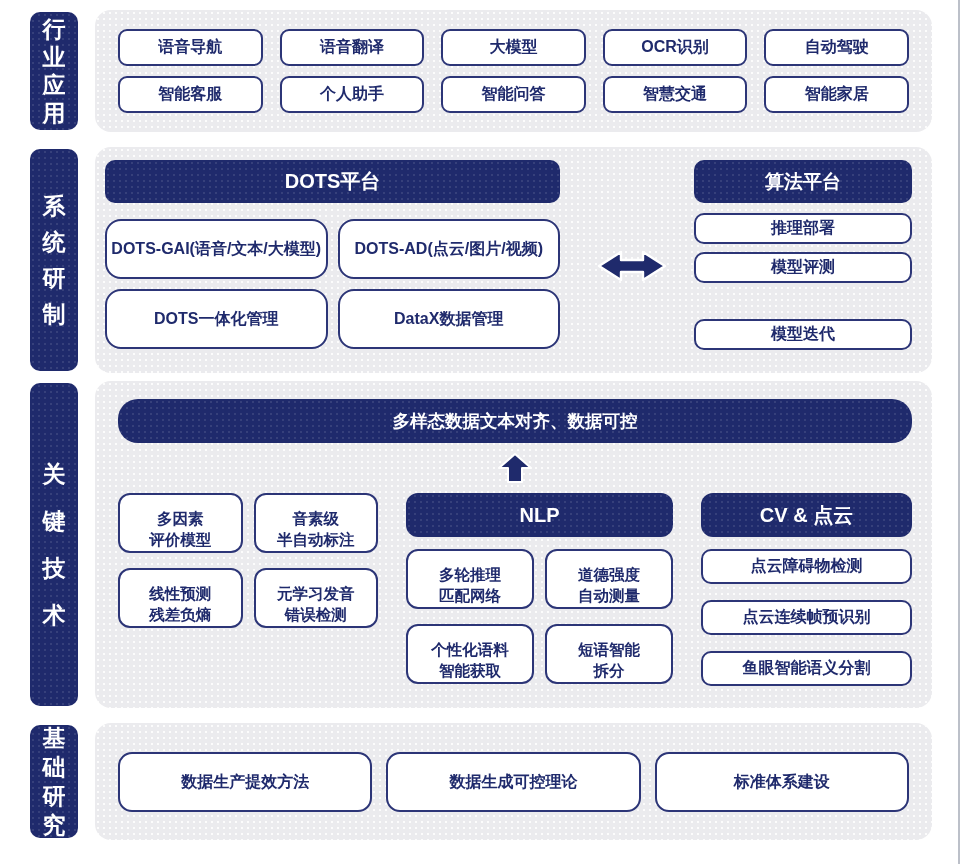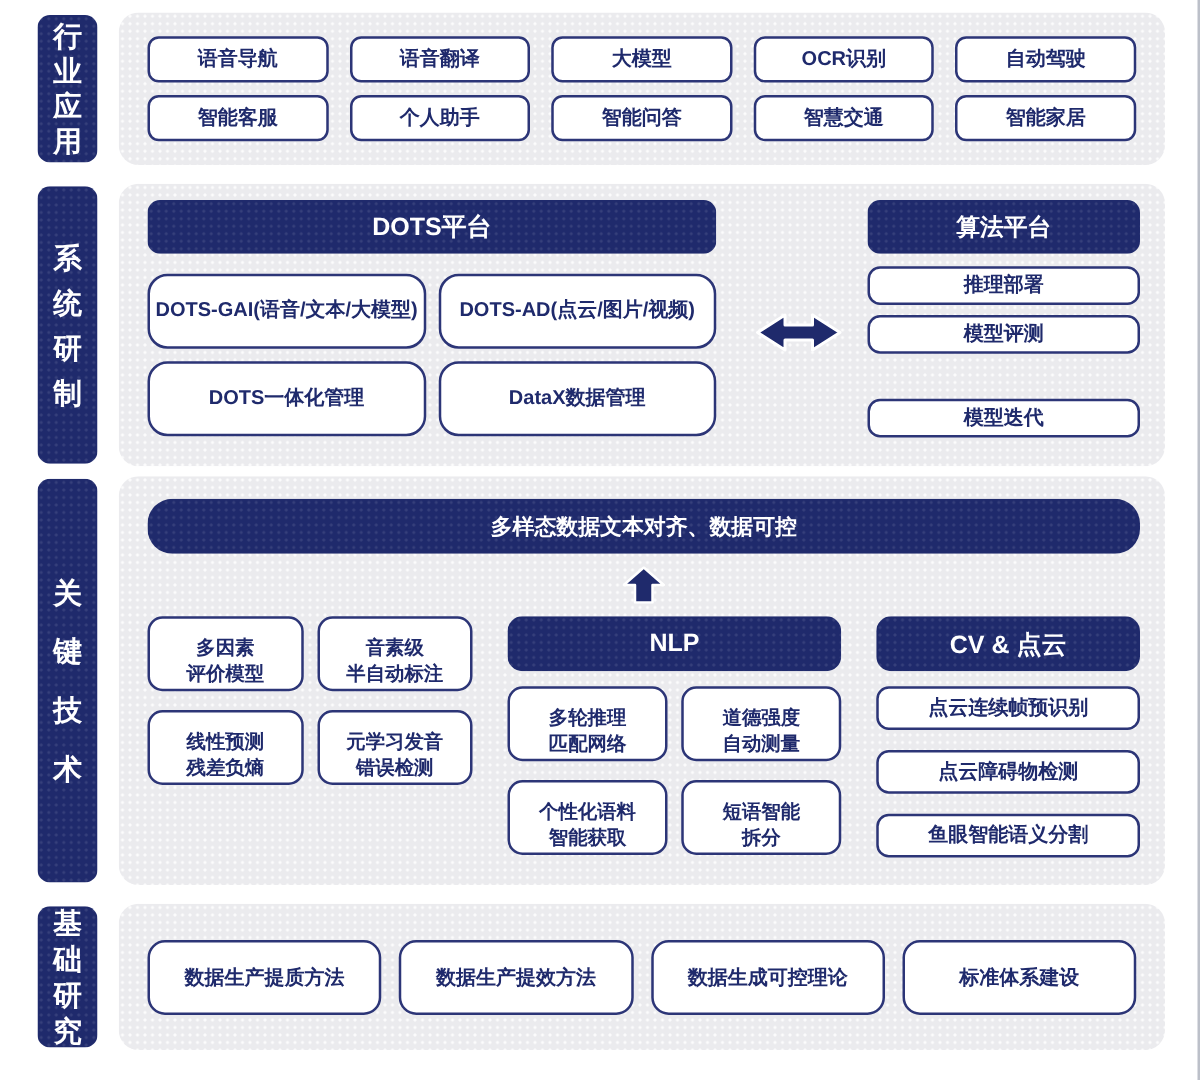--- a/index.html
+++ b/index.html
@@ -52,21 +52,21 @@
     box-sizing:border-box;
   }
   .hdr{color:#fff;display:flex;align-items:center;justify-content:center;font-weight:700;}
 
   
   .panel-industry{padding:19px 23px;display:flex;flex-direction:column;justify-content:space-between;}
   .chip-row{display:flex;gap:17px;height:37px;}
   .chip{flex:1;border-radius:9px;font-size:16px;font-weight:600;}
 
   
-  .panel-system{padding:13px 20px 23px 23px;display:flex;}
+  .panel-system{padding:13px 20px 23px 10px;display:flex;}
   .dots-col{width:455px;flex:0 0 455px;display:flex;flex-direction:column;}
   .dots-hdr{height:43px;border-radius:10px;font-size:20px;margin-bottom:16px;}
   .dots-grid{display:grid;grid-template-columns:1fr 1fr;grid-template-rows:60px 60px;gap:10px;}
   .dots-box{border-radius:16px;flex-direction:row;font-size:16px;font-weight:600;line-height:1.35;}
   .arrow-zone{flex:1;display:flex;align-items:center;justify-content:center;padding-left:10px;}
   .arrow-zone svg{width:70px;height:38px;margin-top:22px;color:var(--navy);}
   .algo-col{width:218px;flex:0 0 218px;display:flex;flex-direction:column;}
   .algo-hdr{height:43px;border-radius:10px;font-size:19px;margin-bottom:10px;}
   .algo-box{flex:1;border-radius:10px;font-size:16px;font-weight:600;margin-bottom:8px;}
   .algo-box:last-child{margin-bottom:0;margin-top:28px;}
@@ -210,38 +210,37 @@
             </div>
             <div class="wbox tech-box">
               <span>短语智能</span>
               <span>拆分</span>
             </div>
           </div>
         </div>
         <div class="tech-col col-cv">
           <div class="hdr navy-fill tech-hdr">CV &amp; 点云</div>
           <div class="cv-list">
+            <div class="wbox cv-box">点云障碍物检测</div>
             <div class="wbox cv-box">点云连续帧预识别</div>
-            <div class="wbox cv-box">点云障碍物检测</div>
             <div class="wbox cv-box">鱼眼智能语义分割</div>
           </div>
         </div>
       </div>
     </div>
   </div>
 
   <div class="row row-research">
     <div class="pill navy-fill pill-research">
         <span>基</span>
         <span>础</span>
         <span>研</span>
         <span>究</span>
       </div>
     <div class="panel panel-research">
-      <div class="wbox res-box">数据生产提质方法</div>
       <div class="wbox res-box">数据生产提效方法</div>
       <div class="wbox res-box">数据生成可控理论</div>
       <div class="wbox res-box">标准体系建设</div>
     </div>
   </div>
 
   <div class="edge-line"></div>
 </div>
 
 </body></html>

